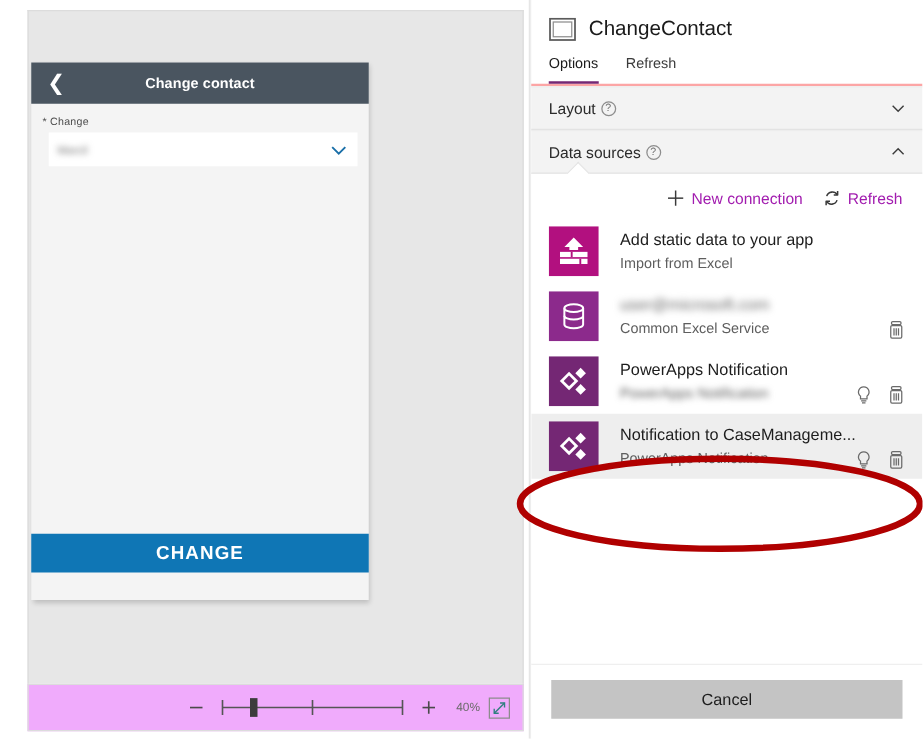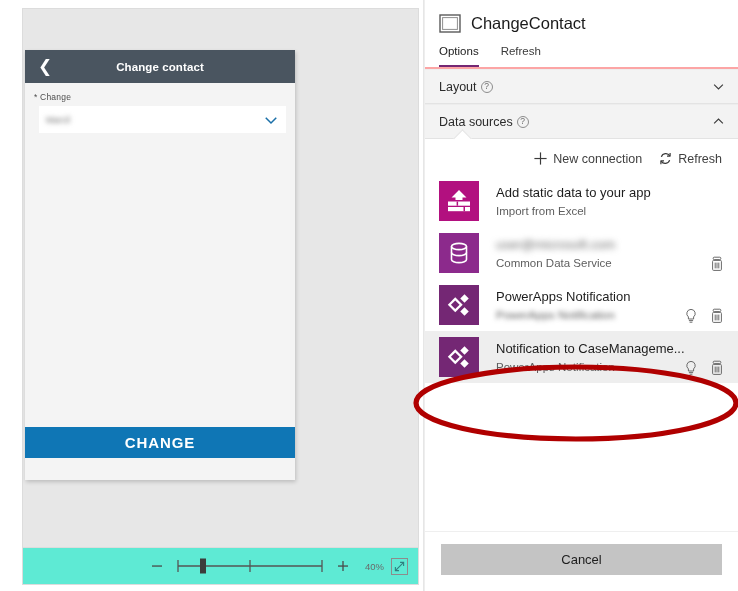--- a/index.html
+++ b/index.html
@@ -103,21 +103,21 @@
     align-items: center;
     justify-content: center;
     border: none;
     cursor: pointer;
   }
 
   
   .zoom-bar {
     height: 38px;
     margin: 0 4px 6px 22px;
-    background: #5eead4;
+    background: #f0abfc;
     border: 1px solid #dcdcdc;
     display: flex;
     align-items: center;
     justify-content: flex-end;
     padding-right: 10px;
     gap: 7px;
     padding-left: 20px;
   }
   .zm-btn {
     width: 16px; height: 16px;
@@ -238,21 +238,21 @@
     justify-content: flex-end;
     align-items: center;
     gap: 16px;
     padding: 8px 16px 9px 0;
   }
   .ds-act {
     display: flex;
     align-items: center;
     gap: 5px;
     font-size: 12.5px;
-    color: #404040;
+    color: #a21caf;
     cursor: pointer;
     background: none; border: none;
     font-family: inherit;
   }
 
   .ds-list { display: flex; flex-direction: column; }
   .ds-row {
     display: flex;
     align-items: center;
     gap: 17px;
@@ -481,21 +481,21 @@
               <rect width="40" height="40" fill="#8c2a8c"></rect>
               <g fill="none" stroke="#ffffff" stroke-width="1.6">
                 <ellipse cx="20" cy="13.5" rx="7.5" ry="3.1"></ellipse>
                 <path d="M12.5 13.5 v13 c0 1.7 3.4 3.1 7.5 3.1 s7.5-1.4 7.5-3.1 v-13"></path>
                 <path d="M12.5 19.5 c0 1.7 3.4 3.1 7.5 3.1 s7.5-1.4 7.5-3.1"></path>
               </g>
             </svg>
           </span>
           <span class="ds-txt">
             <span class="ds-t1 blurred">user@microsoft.com</span>
-            <span class="ds-t2">Common Data Service</span>
+            <span class="ds-t2">Common Excel Service</span>
           </span>
           <span class="ds-row-icons">
             <svg class="rowicon" viewBox="0 0 14 16" fill="none" stroke="currentColor" stroke-width="1">
               <rect x="3.2" y="1.2" width="7.6" height="2.4" rx="1"></rect>
               <rect x="2.6" y="4.4" width="8.8" height="10" rx="1"></rect>
               <line x1="5.2" y1="6.6" x2="5.2" y2="12.4"></line>
               <line x1="7" y1="6.6" x2="7" y2="12.4"></line>
               <line x1="8.8" y1="6.6" x2="8.8" y2="12.4"></line>
             </svg>
           </span>

